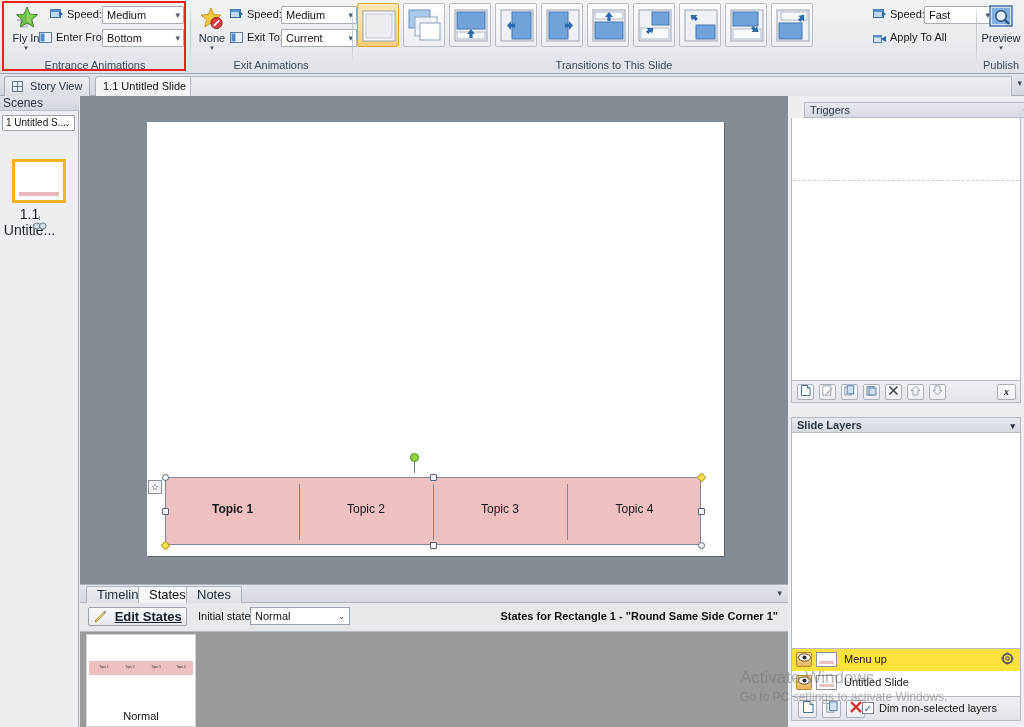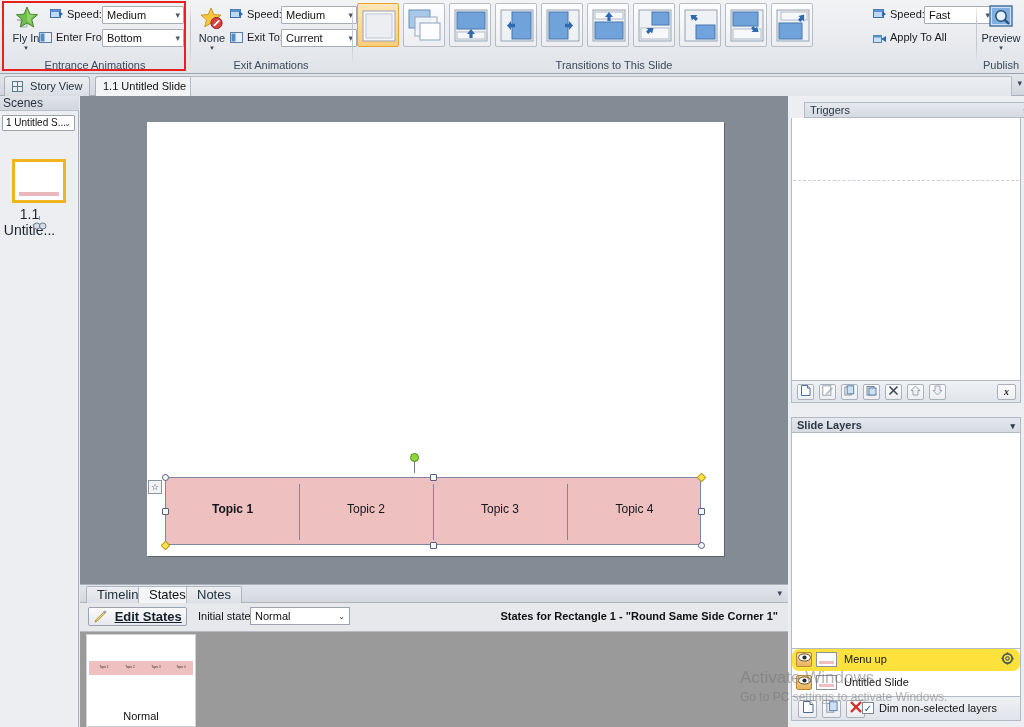--- a/index.html
+++ b/index.html
@@ -234,21 +234,21 @@
     position:absolute; top:3px; width:17px; height:16px;
     background: linear-gradient(to bottom,#fcfcfd,#eceef2);
     border:1px solid #aab1bb; border-radius:2px;
     font-size:10px; line-height:14px; text-align:center; color:#4a5464;
   }
   .tbtn.xbtn { font-style: italic; font-weight: bold; font-family:"Liberation Serif", serif; color:#222; }
 
   
   #layer-list { position:absolute; left:3px; top:553px; width:230px; height:48px;
     background:#fff; border:1px solid #b3bac3; border-top:none; }
-  .layer-row { position:absolute; left:0; width:228px; height:22px;border-radius:7px; }
+  .layer-row { position:absolute; left:0; width:228px; height:22px; }
   .layer-row.sel { background:#ffe13b; }
   .layer-eye {
     position:absolute; left:4px; top:3px; width:16px; height:15px;
     background: linear-gradient(to bottom,#f7d9a0,#e8b45e);
     border:1px solid #b98a35; border-radius:2px;
     font-size:9px; line-height:13px; text-align:center; color:#3b2a10;
   }
   .layer-thumb {
     position:absolute; left:24px; top:3px; width:21px; height:15px;
     background:#fff; border:1px solid #8b929c;

